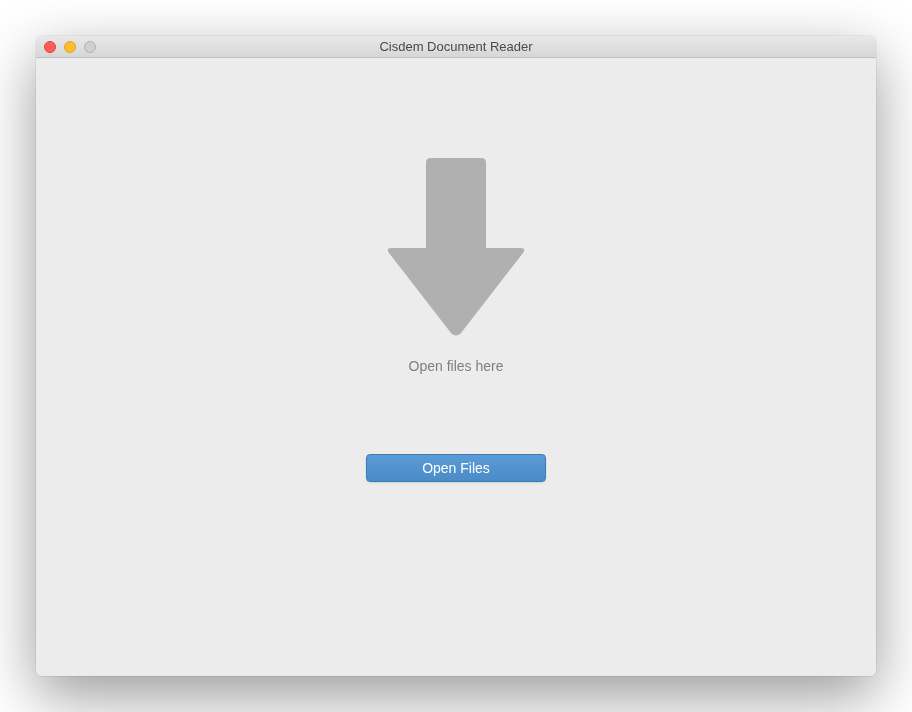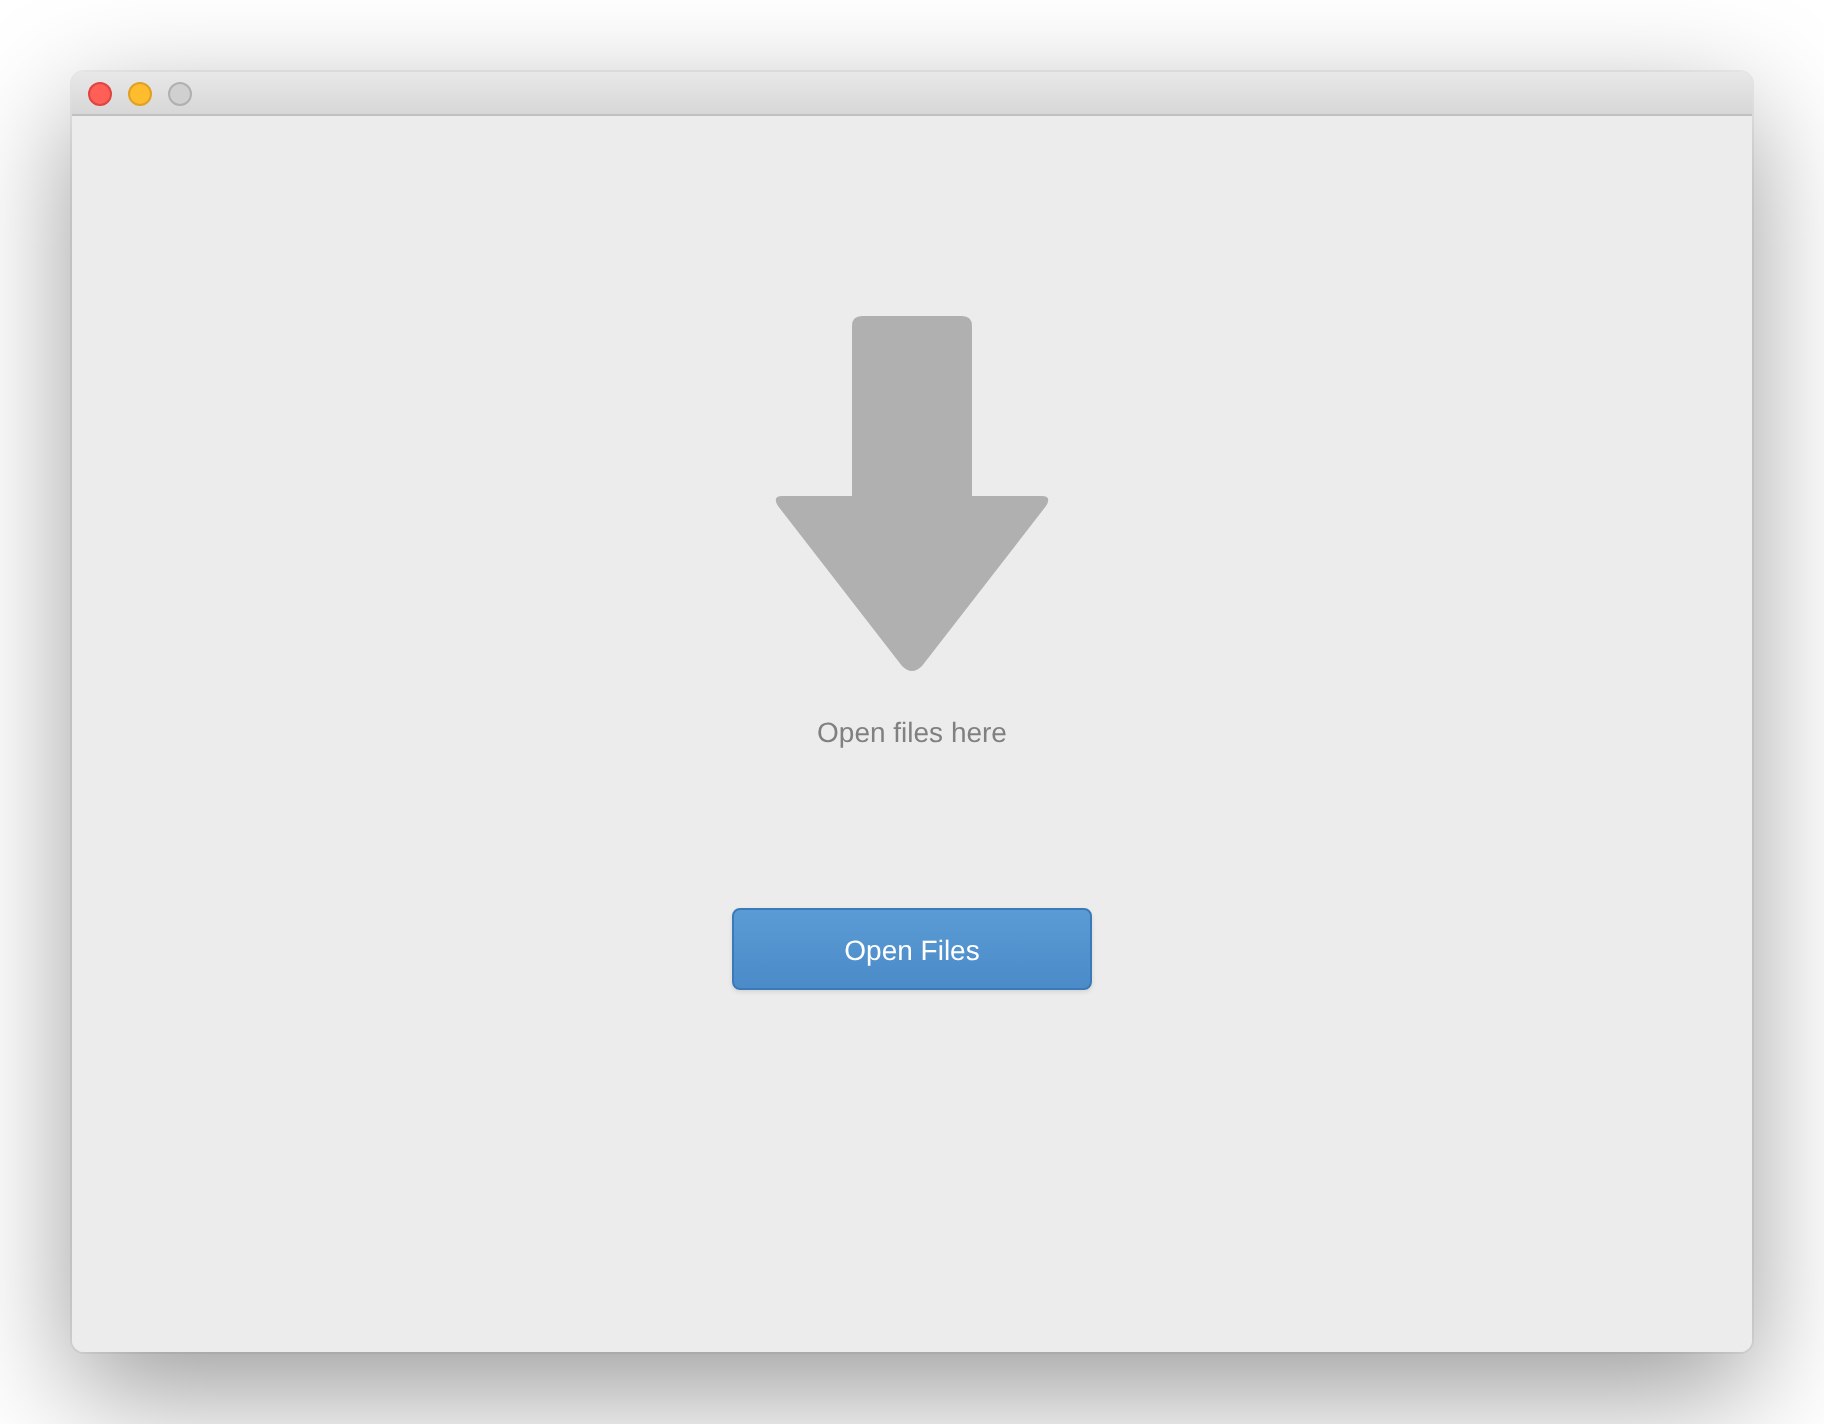--- a/index.html
+++ b/index.html
@@ -79,21 +79,21 @@
       height: 180px;
       margin-bottom: 20px;
     }
     .drag-text {
       color: #808080;
       font-size: 14px;
       margin-bottom: 80px;
     }
     .open-button {
       width: 180px;
-      height: 41px;
+      height: 28px;
       background: linear-gradient(to bottom, #5b9bd5, #4a8bc8);
       border: 1px solid #3a7ab8;
       border-radius: 4px;
       color: #ffffff;
       font-size: 14px;
       cursor: pointer;
       box-shadow: 0 1px 2px rgba(0,0,0,0.1);
       display: flex;
       align-items: center;
       justify-content: center;
@@ -102,20 +102,21 @@
 </head>
 <body>
 
 <div class="window">
   <div class="titlebar">
     <div class="traffic-lights">
       <div class="traffic-light red"></div>
       <div class="traffic-light yellow"></div>
       <div class="traffic-light gray"></div>
     </div>
+    <div class="title">Cisdem Document Reader</div>
   </div>
   <div class="content">
     <div class="drop-arrow">
       <svg viewBox="0 0 140 180" xmlns="http://www.w3.org/2000/svg">
         <path d="M 45 0 
                  Q 40 0 40 5
                  L 40 90 
                  L 5 90 
                  Q 0 90 3 95
                  L 65 175 

